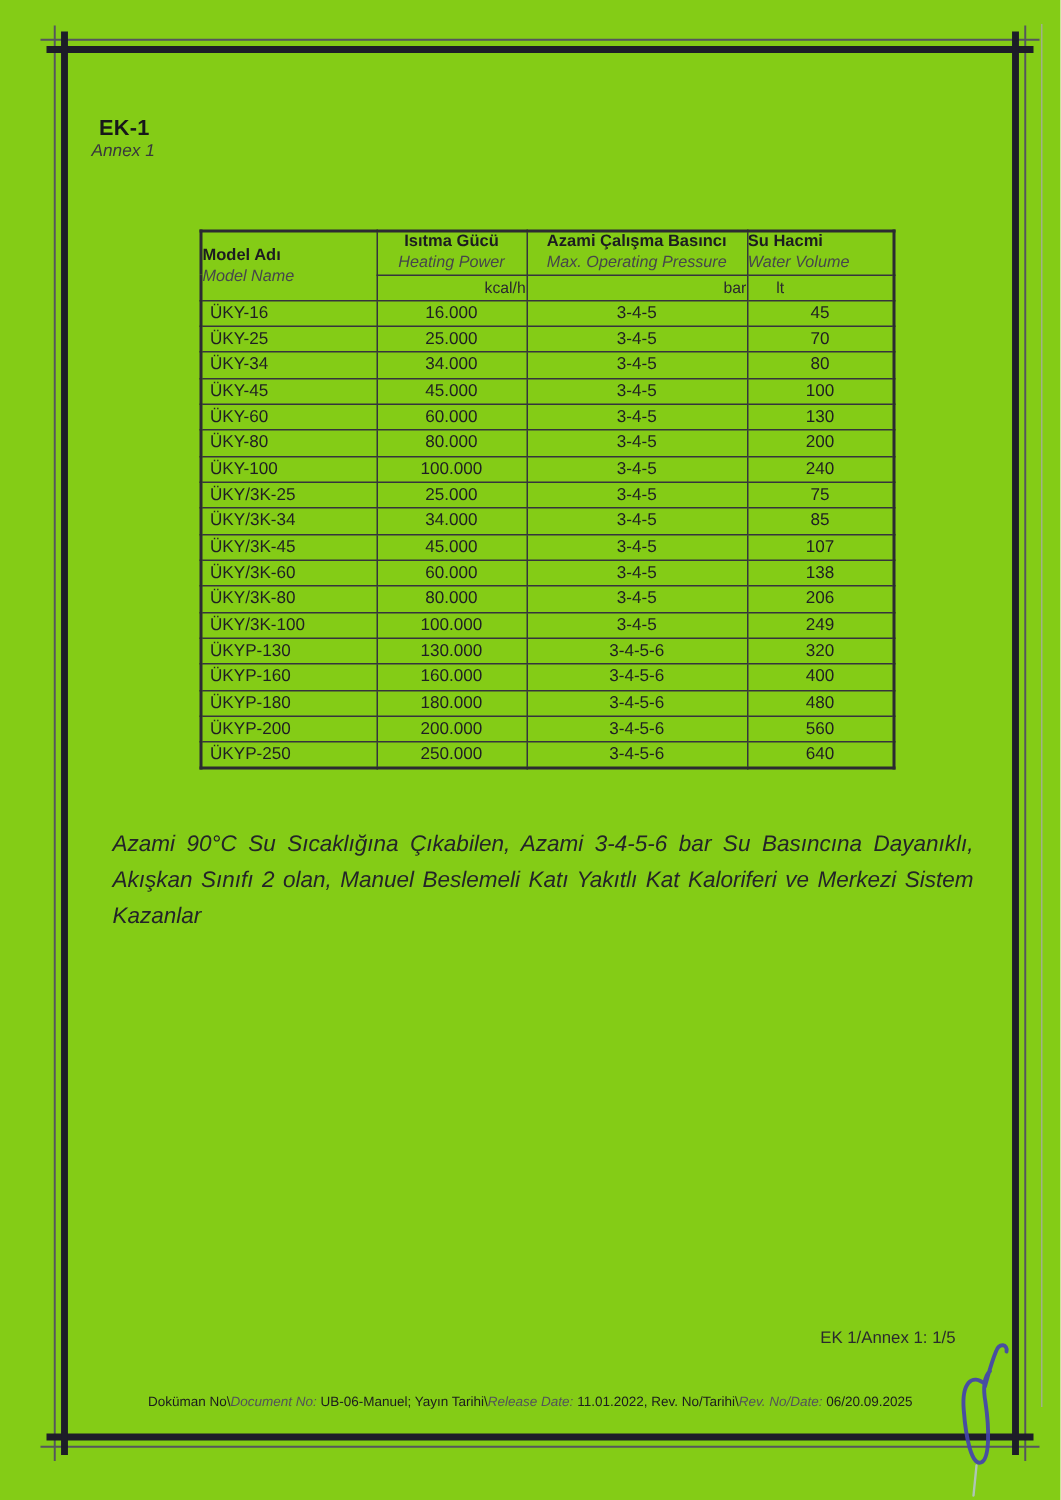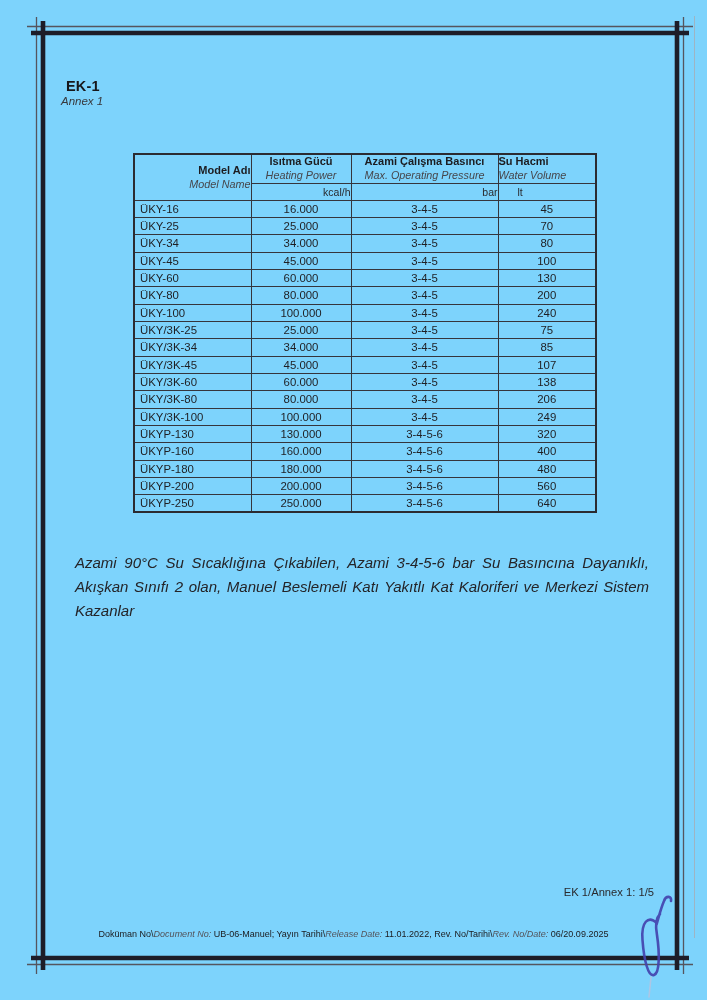--- a/index.html
+++ b/index.html
@@ -1,55 +1,55 @@
 <!DOCTYPE html>
 <html><head>
 <meta charset="utf-8">
 <style>
   html,body{margin:0;padding:0;background:#ffffff;}
   .page{
-    position:relative;width:707px;height:1000px;background:#7dd3fc;overflow:hidden;
+    position:relative;width:707px;height:1000px;background:#84cc16;overflow:hidden;
     font-family:"Liberation Sans","DejaVu Sans",sans-serif;color:#242427;
   }
   .frame-svg,.sig-svg{position:absolute;left:0;top:0;pointer-events:none;}
 
   
   .heading-title{position:absolute;left:66px;top:78px;font-size:14.5px;font-weight:700;color:#17171a;letter-spacing:.2px;}
   .heading-subtitle{position:absolute;left:61px;top:95px;font-size:11.5px;font-style:italic;color:#38383c;}
 
   
   table.models{
     position:absolute;left:133px;top:153px;width:462px;
     border-collapse:collapse;table-layout:fixed;
   }
   table.models th,table.models td{
     border:1.3px solid #35353c;overflow:hidden;white-space:nowrap;
     padding:0;color:#1f1f23;
   }
   table.models{border:2px solid #2b2b31;}
-  th.h-model{text-align:right;padding-left:13px;vertical-align:middle;}
+  th.h-model{text-align:left;padding-left:13px;vertical-align:middle;}
   .th-tr{font-size:11px;font-weight:700;color:#1c1c20;line-height:1.25;}
   .th-en{font-size:10.8px;font-weight:400;font-style:italic;color:#46464b;line-height:1.2;}
   tr.hdr-main{height:29px;}
   tr.hdr-units{height:17px;}
   tr.hdr-units td{font-size:10.5px;text-align:right;color:#2a2a2e;}
   tr.hdr-units td.u-right{text-align:left;padding-left:19px;}
   th.h-center{text-align:center;font-weight:400;}
   th.h-left{text-align:left;padding-left:8px;font-weight:400;}
   tbody tr{height:17.35px;}
   tbody td{font-size:11.4px;text-align:center;}
   tbody td.model-cell{text-align:left;padding-left:5px;}
 
   
   .para{position:absolute;left:75px;width:574px;text-align:justify;margin:0;}
   .para-tr{top:551px;font-size:15px;line-height:1.6;color:#242428;font-style:italic;}
   .para-en{top:601px;font-size:11.2px;line-height:1.6;font-style:italic;color:#3d3d42;}
 
   
-  .page-label{position:absolute;top:886px;right:53px;font-size:11.2px;color:#2a2a2e;}
+  .page-label{position:absolute;top:886px;right:70px;font-size:11.2px;color:#2a2a2e;}
   .doc-line{position:absolute;top:929px;left:50%;transform:translateX(-50%);
     white-space:nowrap;font-size:9px;color:#1c1c1f;}
   .seg-b{font-weight:400;color:#1b1b1e;}
   .seg-i{font-style:italic;font-weight:400;color:#53535a;}
 </style>
 </head>
 <body>
 
 <div class="page">
 

